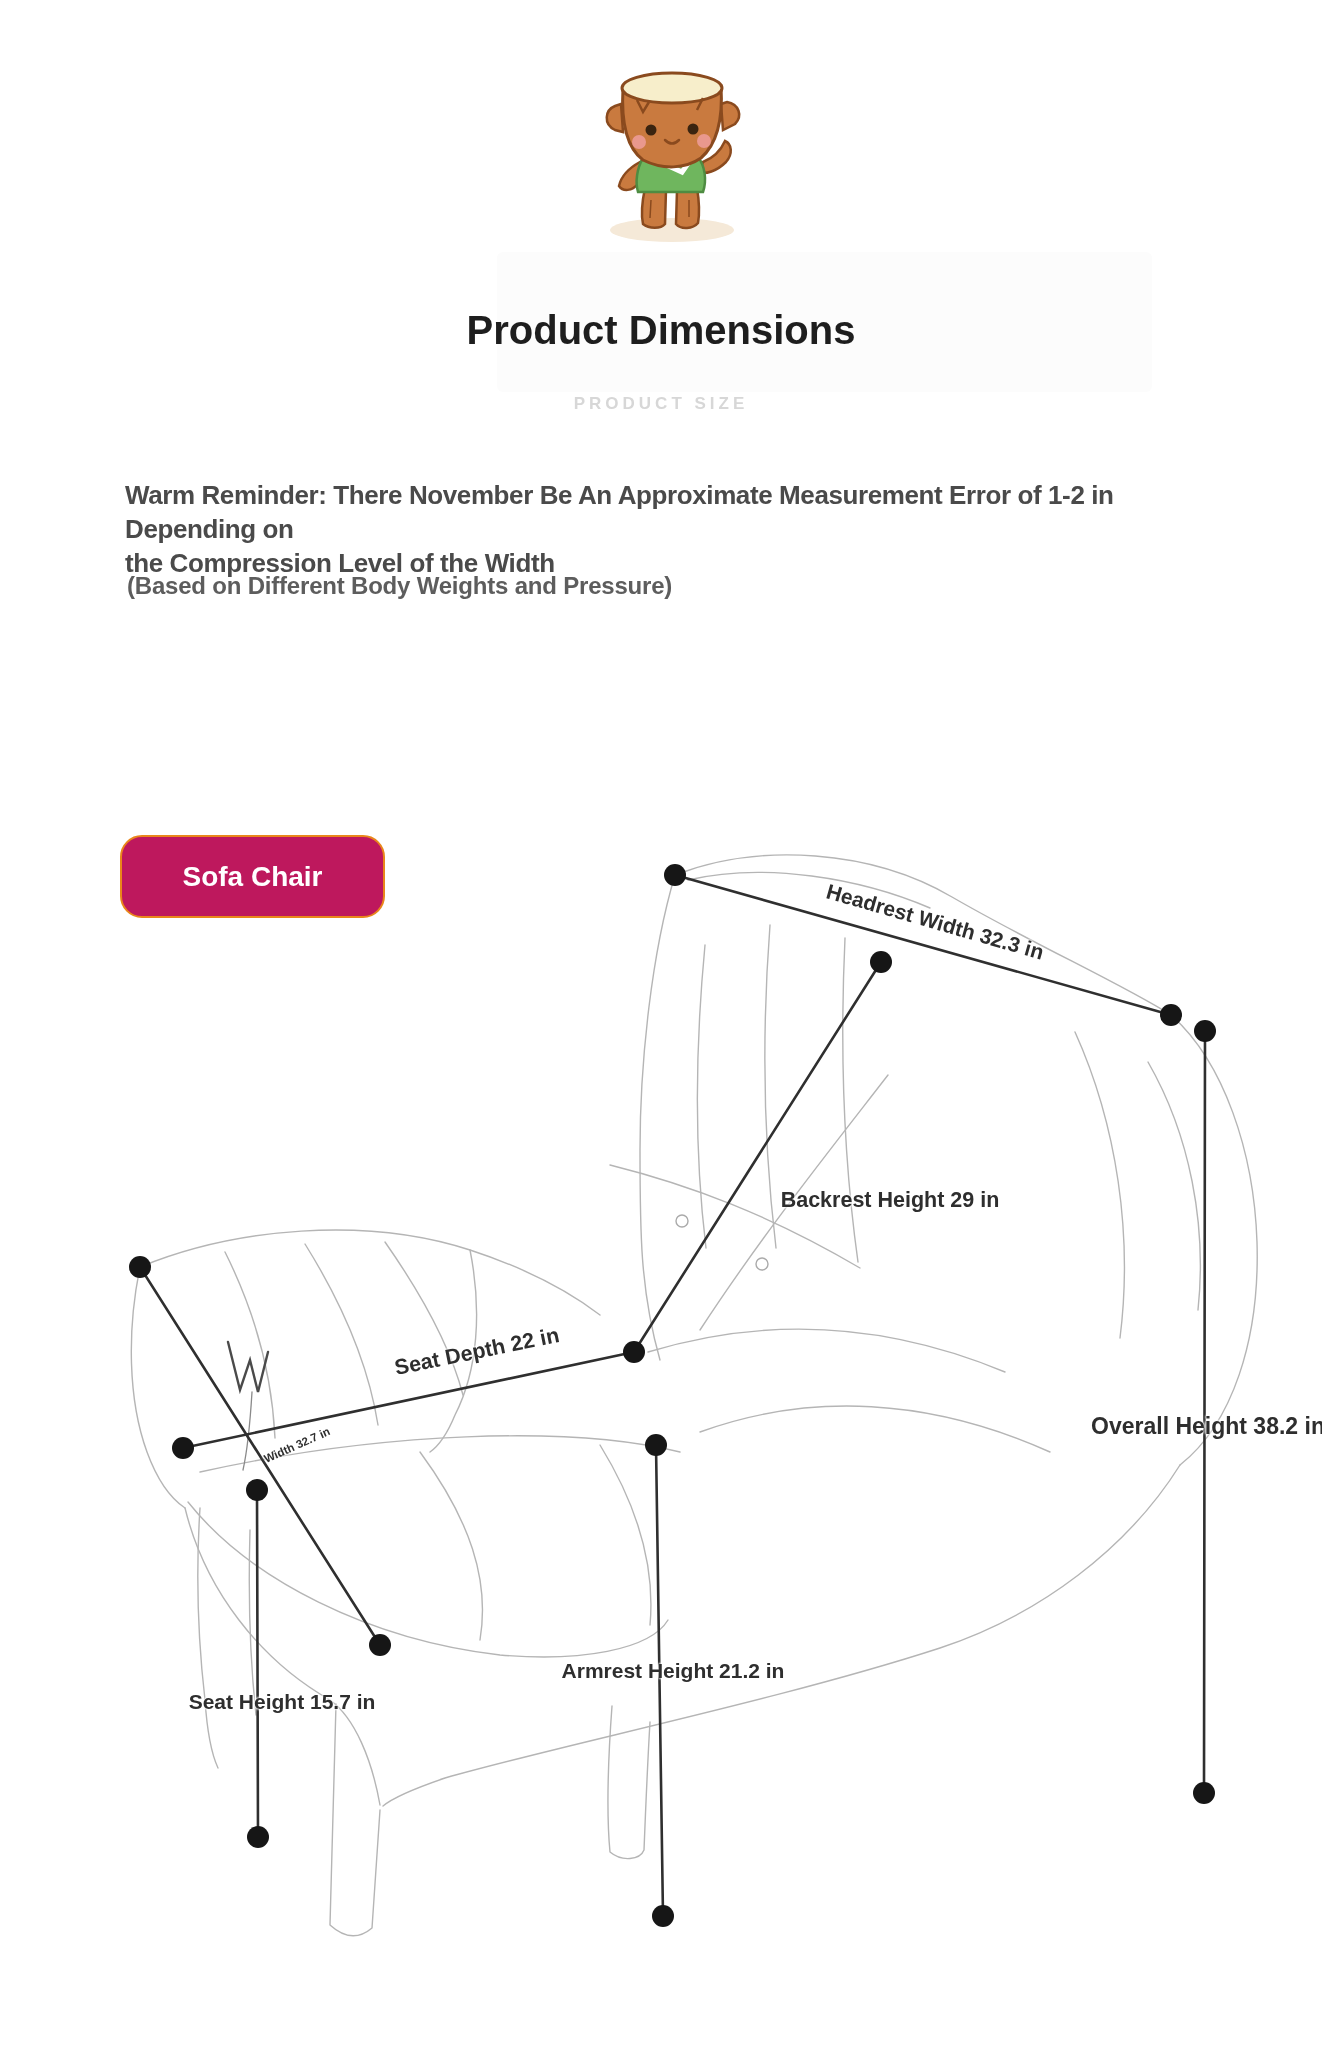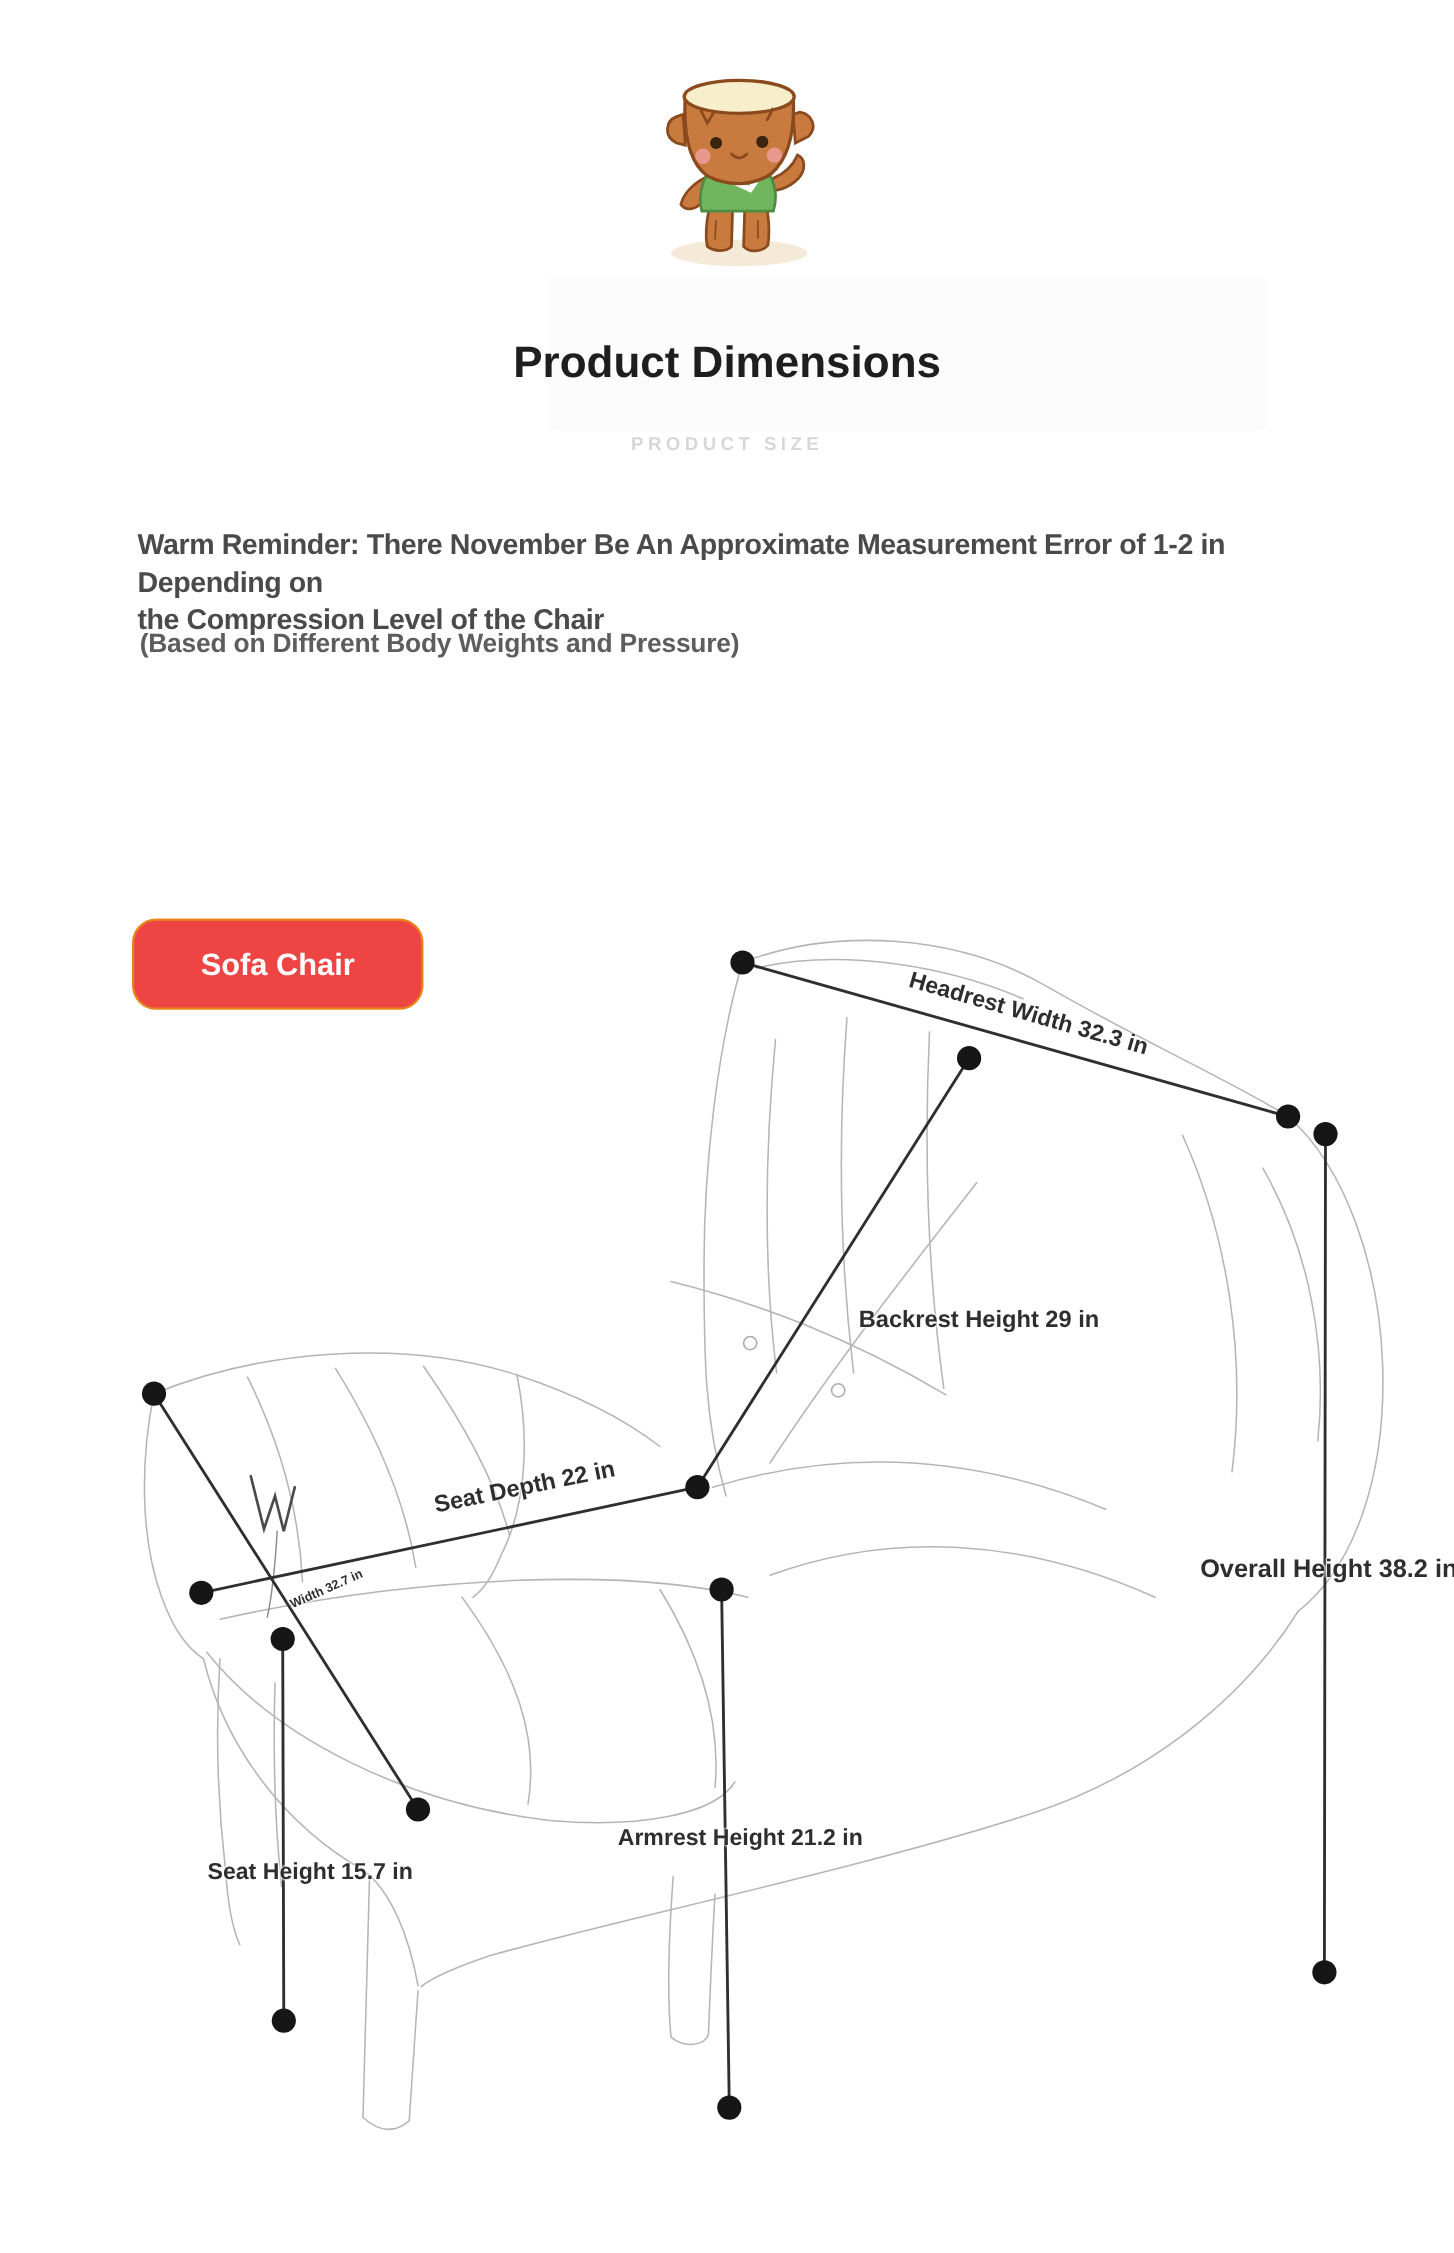--- a/index.html
+++ b/index.html
@@ -10,21 +10,21 @@
   .abs{position:absolute;}
   
   .title-panel{left:497px;top:252px;width:655px;height:140px;background:#fcfcfc;border-radius:6px;}
   .page-title{left:0;top:308px;width:1322px;text-align:center;font-size:40px;font-weight:bold;color:#1e1e1e;letter-spacing:0px;}
   .page-subtitle{left:0;top:394px;width:1322px;text-align:center;font-size:17px;font-weight:bold;color:#d7d7d7;letter-spacing:4px;}
   .reminder{left:125px;top:478px;width:1085px;font-size:26px;line-height:34px;font-weight:bold;color:#4a4a4a;letter-spacing:-0.4px;}
   .reminder span{display:block;}
   .basis-note{left:127px;top:572px;width:900px;font-size:24px;font-weight:bold;color:#5d5d5d;letter-spacing:-0.2px;}
   
   .badge{
-    left:120px;top:835px;width:265px;height:83px;background:#ef4444;border:2px solid #e9861b;border-radius:22px;
+    left:120px;top:835px;width:265px;height:83px;background:#be185d;border:2px solid #e9861b;border-radius:22px;
     display:flex;align-items:center;justify-content:center;
     color:#ffffff;font-size:28px;font-weight:bold;box-sizing:border-box;
   }
   
   .dim-label{
     transform-origin:center center;white-space:nowrap;font-weight:bold;color:#2e2e2e;
     text-shadow:0 0 3px #ffffff,0 0 3px #ffffff,0 0 2px #ffffff;
   }
   .lbl-headrest{left:935px;top:922px;font-size:21px;transform:translate(-50%,-50%) rotate(16deg);}
   .lbl-backrest{left:890px;top:1200px;font-size:21.5px;transform:translate(-50%,-50%);}
@@ -68,21 +68,21 @@
       <path d="M80 90 Q87 97 94 90" fill="none" stroke="#8a4a1e" stroke-width="2.5" stroke-linecap="round"></path>
     </g>
   </svg>
 
   <div class="abs title-panel"></div>
   <div class="abs page-title">Product Dimensions</div>
   <div class="abs page-subtitle">PRODUCT SIZE</div>
 
   <div class="abs reminder">
     <span>Warm Reminder: There November Be An Approximate Measurement Error of 1-2 in Depending on</span>
-    <span>the Compression Level of the Chair</span>
+    <span>the Compression Level of the Width</span>
   </div>
   <div class="abs basis-note">(Based on Different Body Weights and Pressure)</div>
 
   <div class="abs badge">
     <span>Sofa Chair</span>
   </div>
 
   <svg class="abs diagram-svg" width="1322" height="2048" viewBox="0 0 1322 2048">
 
     <g fill="none" stroke="#b5b5b5" stroke-width="1.4" stroke-linecap="round" stroke-linejoin="round">

